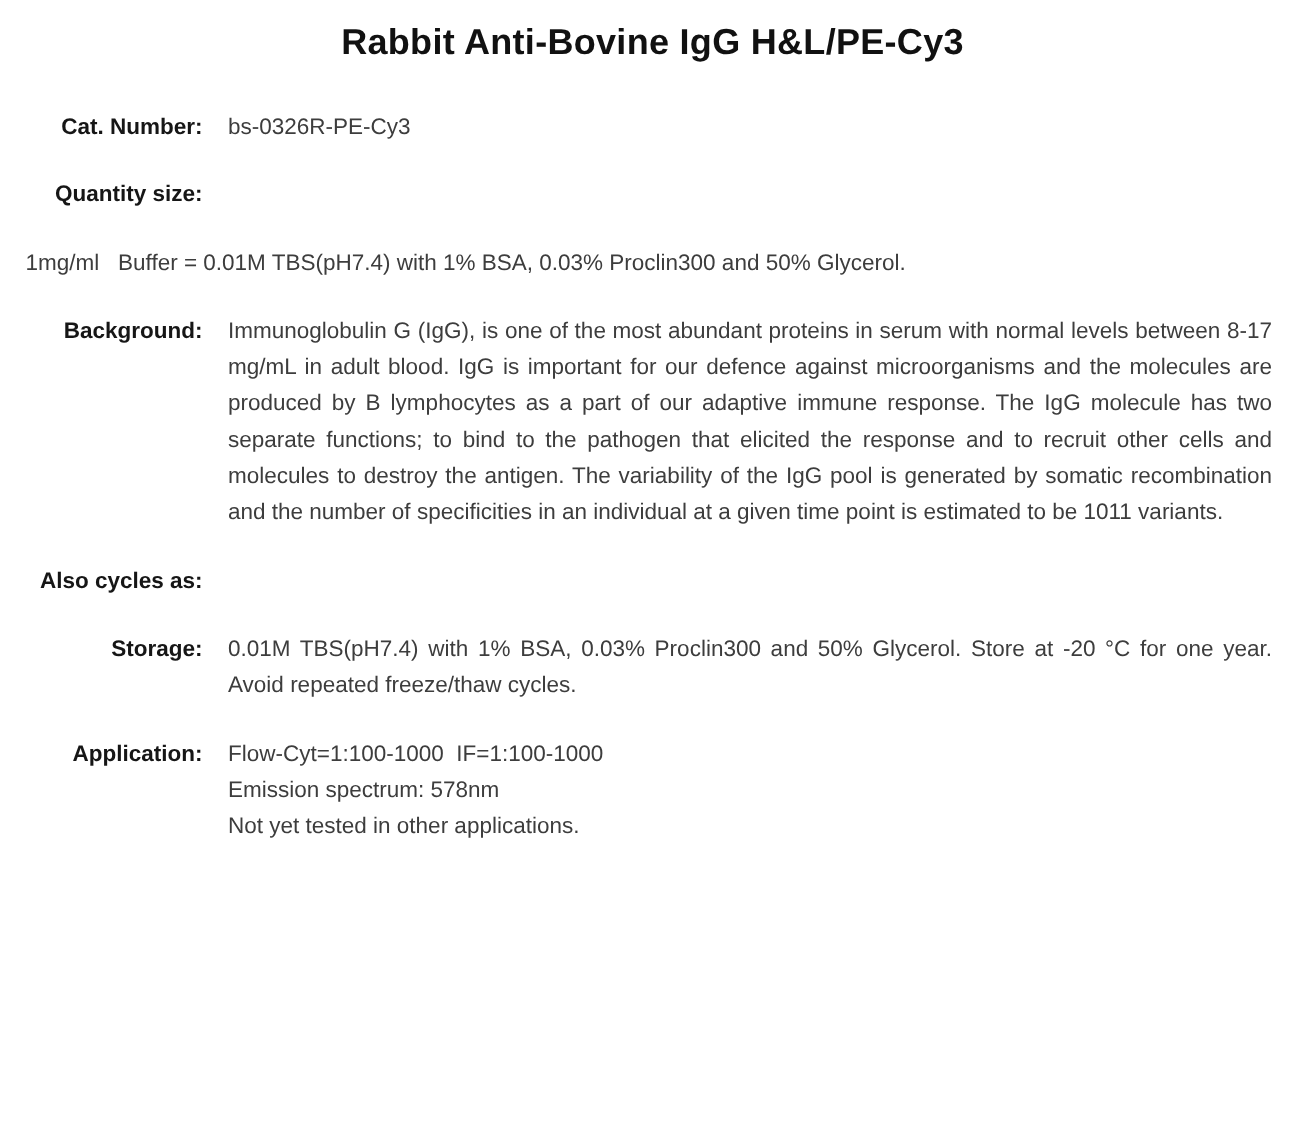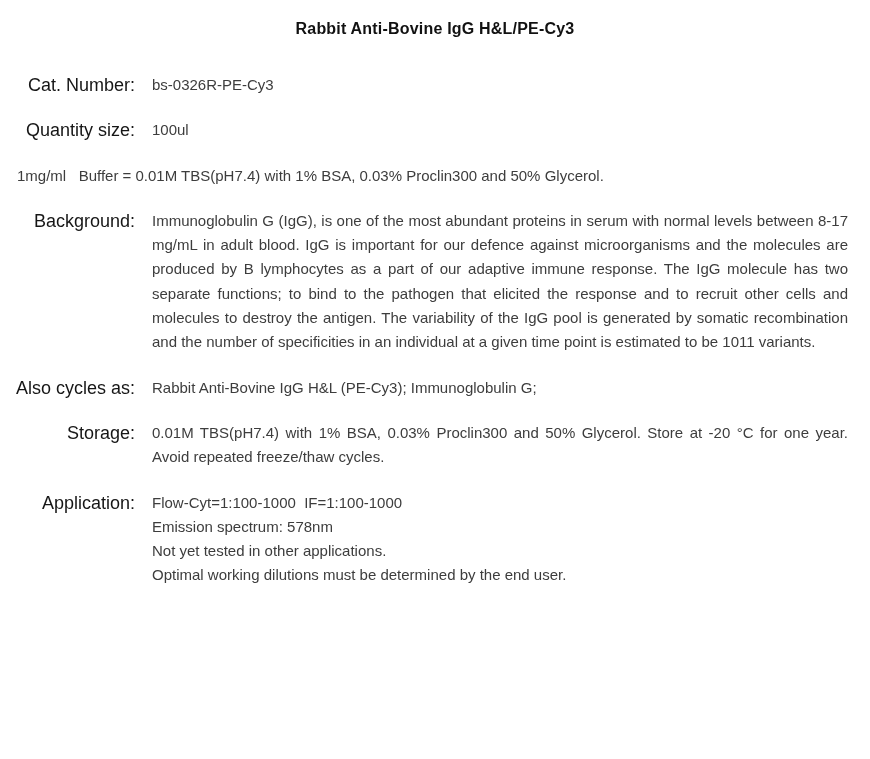--- a/index.html
+++ b/index.html
@@ -18,38 +18,38 @@
     overflow: hidden;
   }
   .page {
     width: 870px;
     height: 759px;
     padding-top: 15px;
   }
   .title {
     margin: 0 0 30px 0;
     text-align: center;
-    font-size: 16px;
+    font-size: 24px;
     line-height: 28px;
     font-weight: bold;
     color: var(--title-color);
     letter-spacing: 0.2px;
   }
   .row {
     display: flex;
     align-items: flex-start;
     margin: 0 0 21px 0;
   }
   .label {
     flex: none;
     width: 135px;
     text-align: right;
-    font-size: 18px;
+    font-size: 15px;
     line-height: 24.3px;
-    font-weight: normal;
+    font-weight: bold;
     color: var(--label-color);
   }
   .value {
     flex: 1;
     margin-left: 17px;
     padding-right: 22px;
     font-size: 15px;
     line-height: 24.3px;
     color: var(--text-color);
   }
@@ -74,46 +74,43 @@
 
   <h1 class="title">Rabbit Anti-Bovine IgG H&amp;L/PE-Cy3</h1>
 
   <div class="row">
     <div class="label">Cat. Number:</div>
     <div class="value">bs-0326R-PE-Cy3</div>
   </div>
 
   <div class="row">
     <div class="label">Quantity size:</div>
-    <div class="value">100ul</div>
   </div>
 
   <div class="row">
     <div class="value pre">1mg/ml   Buffer = 0.01M TBS(pH7.4) with 1% BSA, 0.03% Proclin300 and 50% Glycerol.</div>
   </div>
 
   <div class="row">
     <div class="label">Background:</div>
     <div class="value justify">Immunoglobulin G (IgG), is one of the most abundant proteins in serum with normal levels between 8-17 mg/mL in adult blood. IgG is important for our defence against microorganisms and the molecules are produced by B lymphocytes as a part of our adaptive immune response. The IgG molecule has two separate functions; to bind to the pathogen that elicited the response and to recruit other cells and molecules to destroy the antigen. The variability of the IgG pool is generated by somatic recombination and the number of specificities in an individual at a given time point is estimated to be 1011 variants.</div>
   </div>
 
   <div class="row">
     <div class="label">Also cycles as:</div>
-    <div class="value">Rabbit Anti-Bovine IgG H&amp;L (PE-Cy3); Immunoglobulin G;</div>
   </div>
 
 
   <div class="row">
     <div class="label">Storage:</div>
     <div class="value justify">0.01M TBS(pH7.4) with 1% BSA, 0.03% Proclin300 and 50% Glycerol. Store at -20 °C for one year. Avoid repeated freeze/thaw cycles.</div>
   </div>
 
   <div class="row">
     <div class="label">Application:</div>
     <div class="value">
       <div class="pre">Flow-Cyt=1:100-1000  IF=1:100-1000</div>
       <div class="pre">Emission spectrum: 578nm</div>
       <div class="pre">Not yet tested in other applications.</div>
-      <div class="pre">Optimal working dilutions must be determined by the end user.</div>
     </div>
   </div>
 
 </div>
 
 </body></html>

